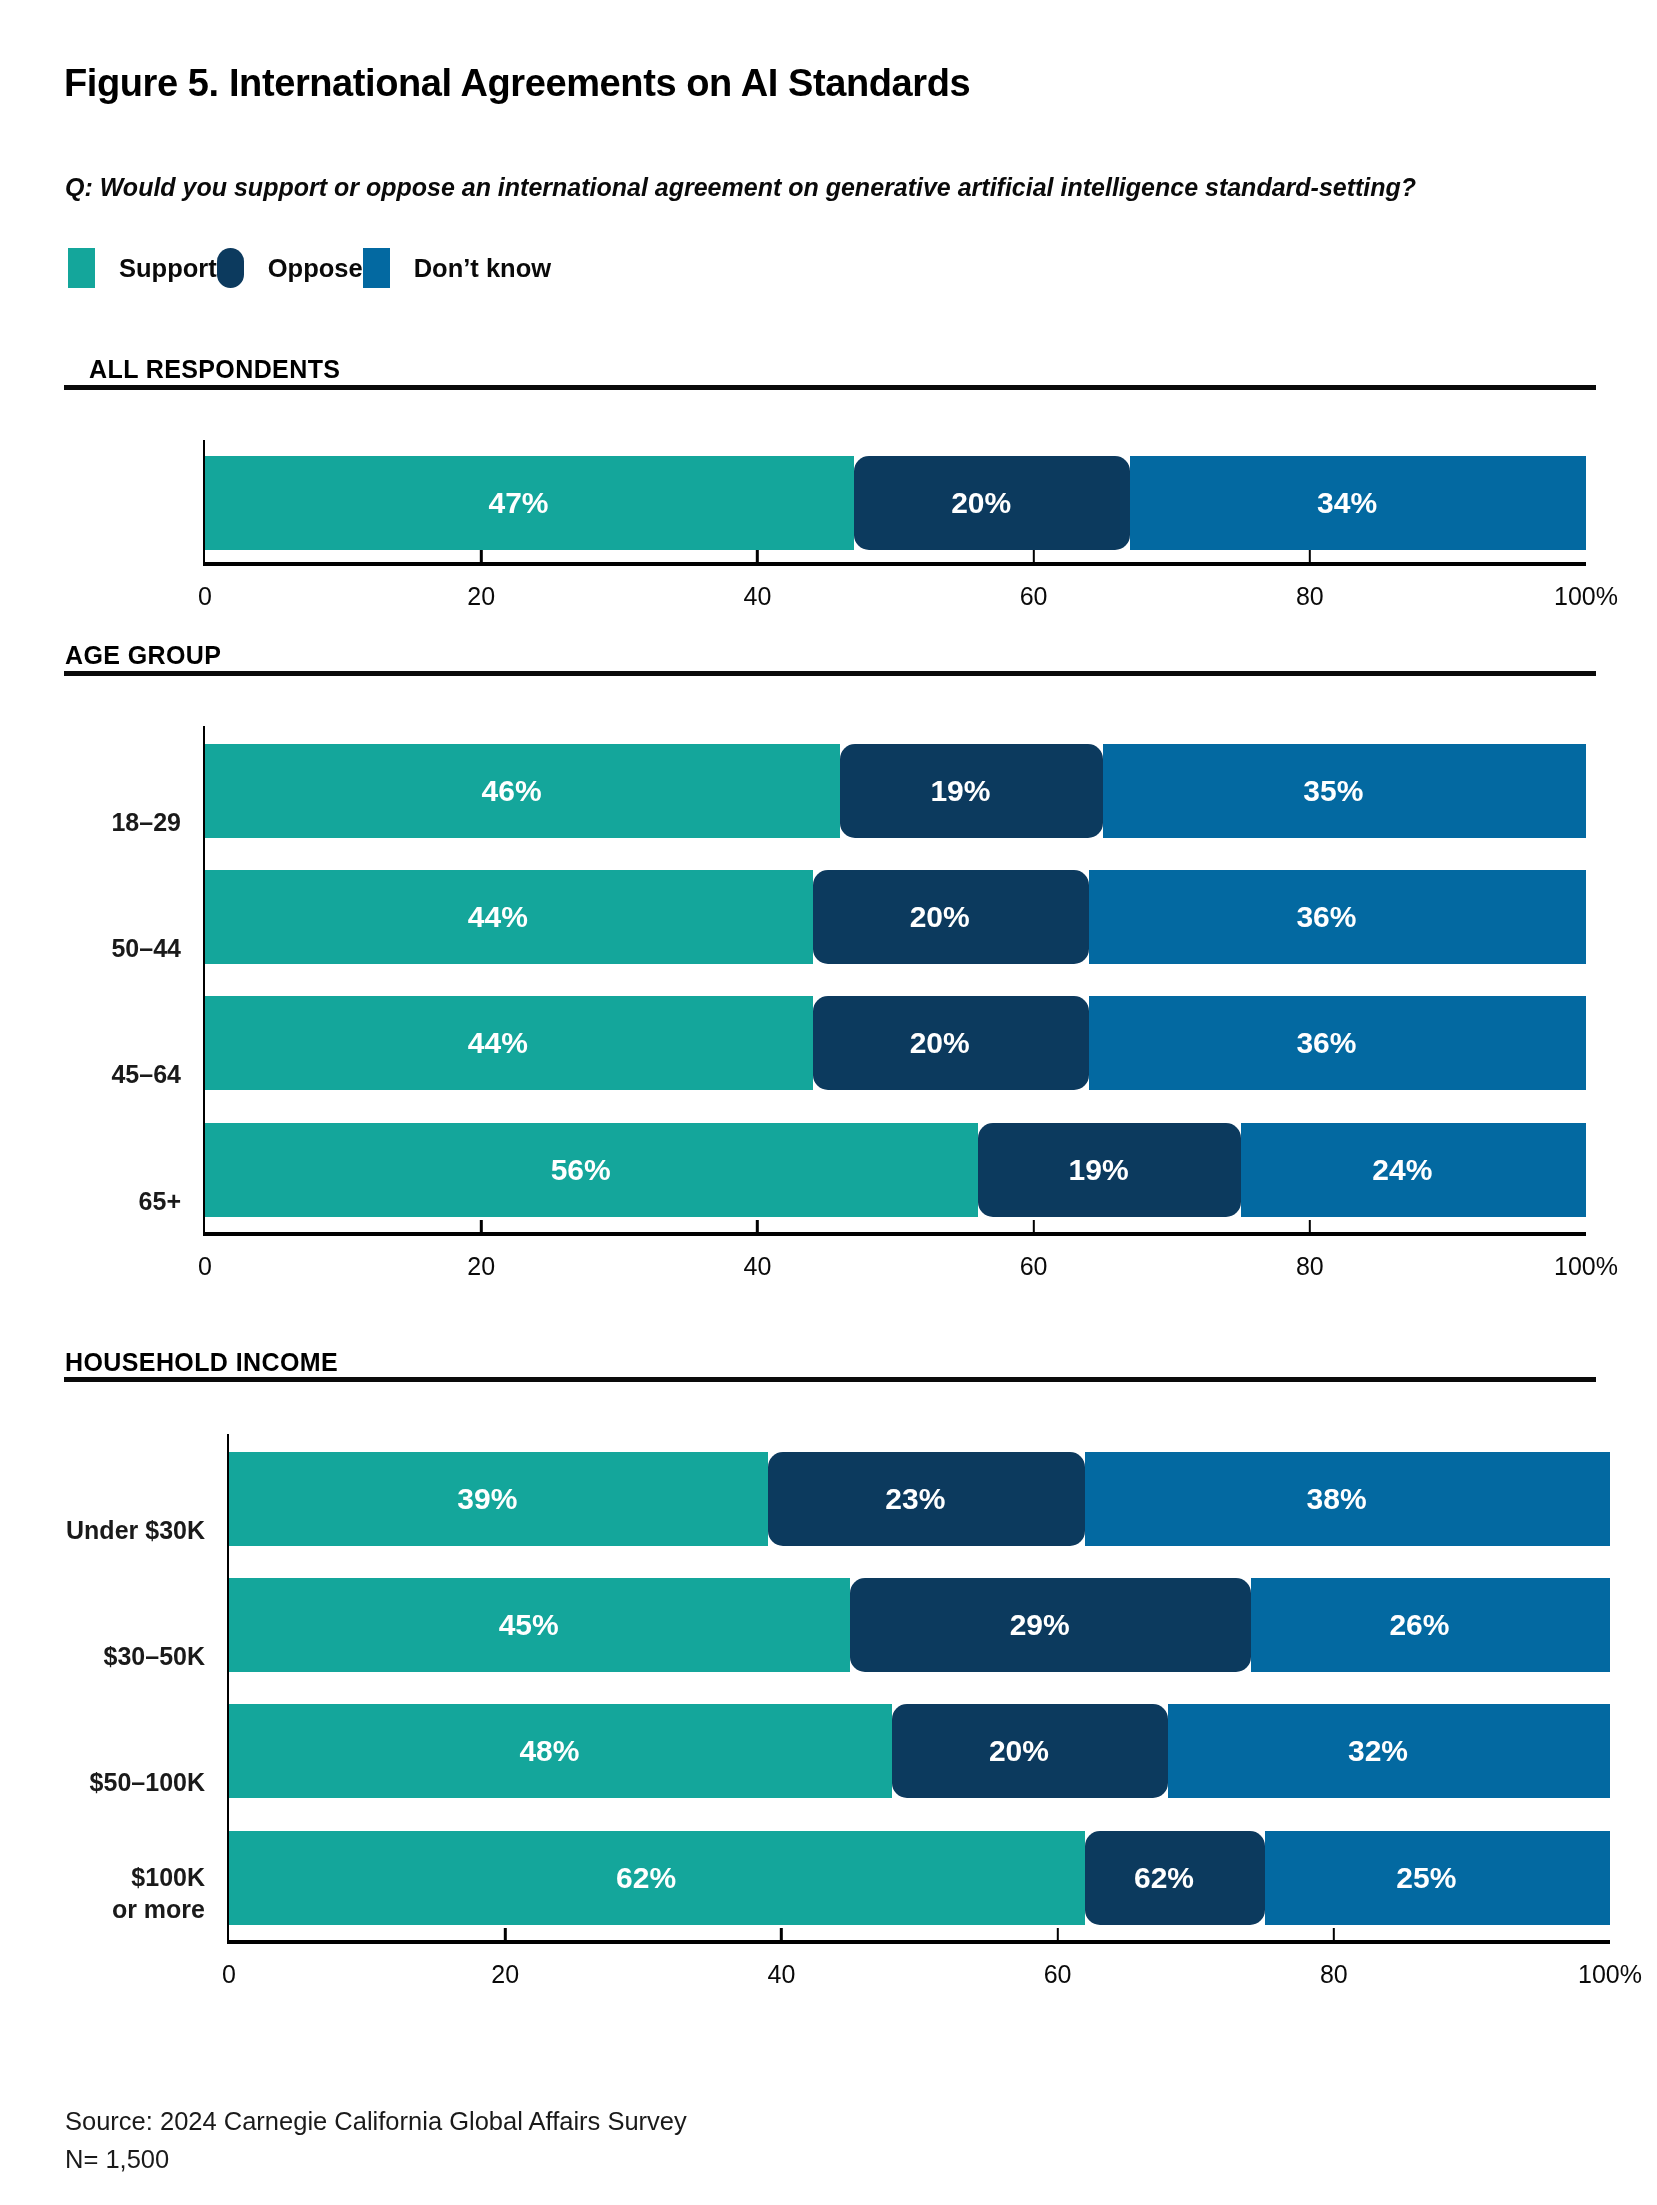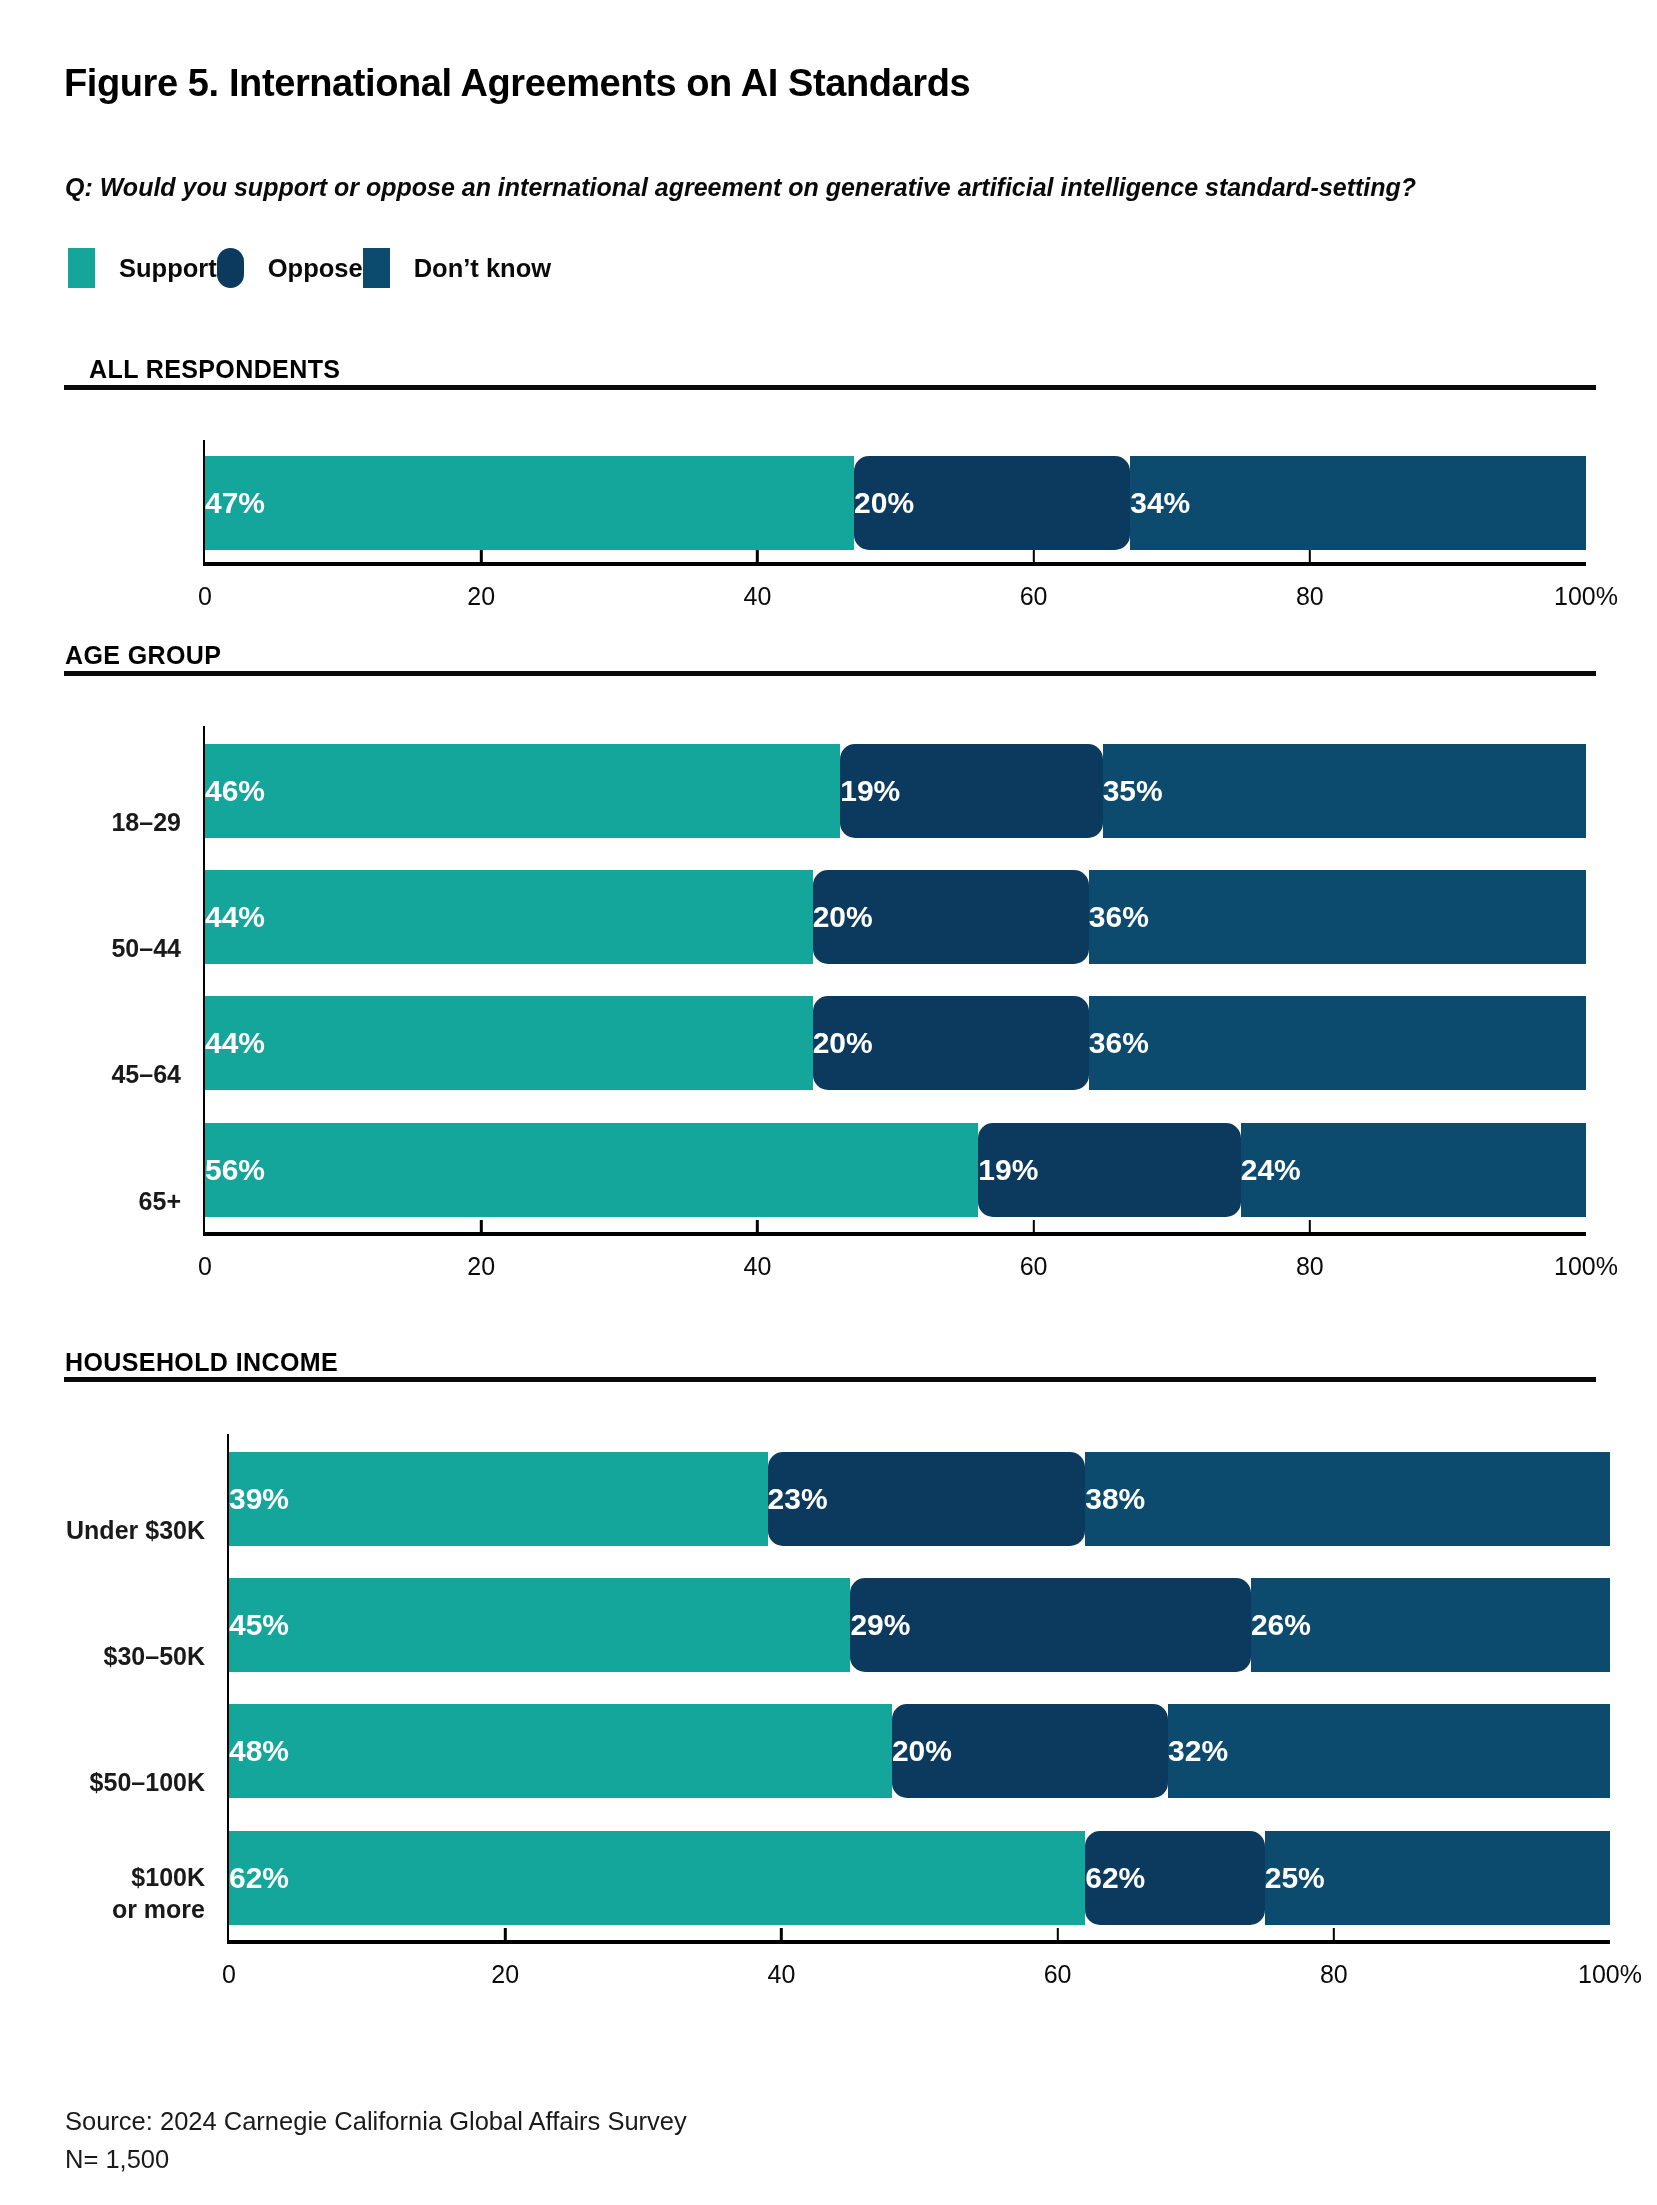--- a/index.html
+++ b/index.html
@@ -9,25 +9,25 @@
   .question{left:65px;top:173px;font-size:25px;font-style:italic;font-weight:bold;color:#0a0a0a;}
   .legend{left:68px;top:248px;display:flex;align-items:center;}
   .legend-item{display:flex;align-items:center;column-gap:24px;}
   .swatch{width:27px;height:40px;}
   .legend-label{font-size:25.5px;font-weight:bold;color:#0a0a0a;}
   .sec-h{left:65px;font-size:25px;font-weight:bold;color:#000;letter-spacing:0.4px;}
   .rule{left:64px;width:1532px;height:4.8px;background:#0a0a0a;}
   .chart{left:203px;width:1383px;border-left:2.4px solid #000;border-bottom:4px solid #000;box-sizing:border-box;position:absolute;}
   .bar-row{position:absolute;left:0;right:0;height:94px;}
   .bar{position:absolute;inset:0;display:flex;}
-  .seg{display:flex;align-items:center;justify-content:flex-start;overflow:hidden;}
+  .seg{display:flex;align-items:center;justify-content:center;overflow:hidden;}
   .seg .pct{color:#fff;font-weight:bold;font-size:30px;padding-right:22px;white-space:nowrap;}
   .seg-support{background:#14A69B;}
   .seg-oppose{background:#0C3A5E;border-radius:15px;}
-  .seg-dontknow{background:#0c4a6e;flex:1;}
+  .seg-dontknow{background:#0369a1;flex:1;}
   .cat{position:absolute;left:-163px;width:139px;height:100%;display:flex;flex-direction:column;align-items:flex-end;justify-content:flex-end;text-align:right;font-size:25px;color:#1a1a1a;line-height:32px;font-weight:bold;}
   .tick{position:absolute;bottom:0;width:2.4px;height:12px;background:#000;transform:translateX(-50%);}
   .axis-label{position:absolute;bottom:-49px;transform:translateX(-50%);font-size:25px;color:#0a0a0a;white-space:nowrap;}
   .p0{left:0;} .p20{left:20%;} .p40{left:40%;} .p60{left:60%;} .p80{left:80%;} .p100{left:100%;}
   .source{left:65px;top:2102px;font-size:25.5px;line-height:38px;color:#1a1a1a;}
 </style>
 </head>
 <body>
 
 <div class="abs title">Figure 5. International Agreements on AI Standards</div>

